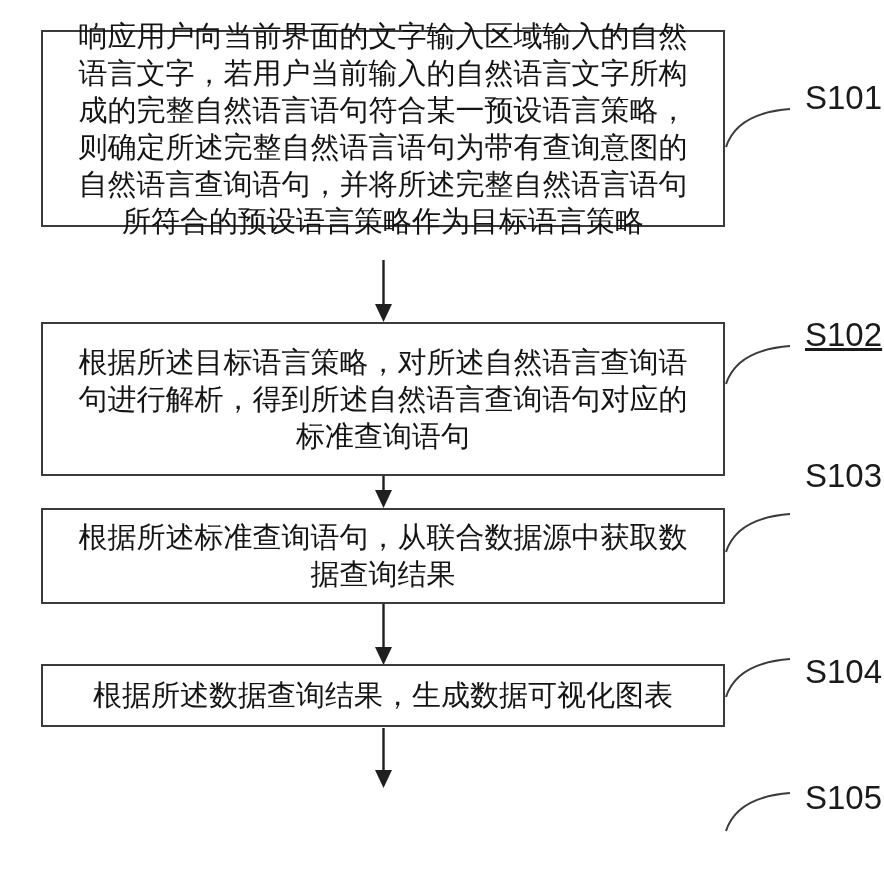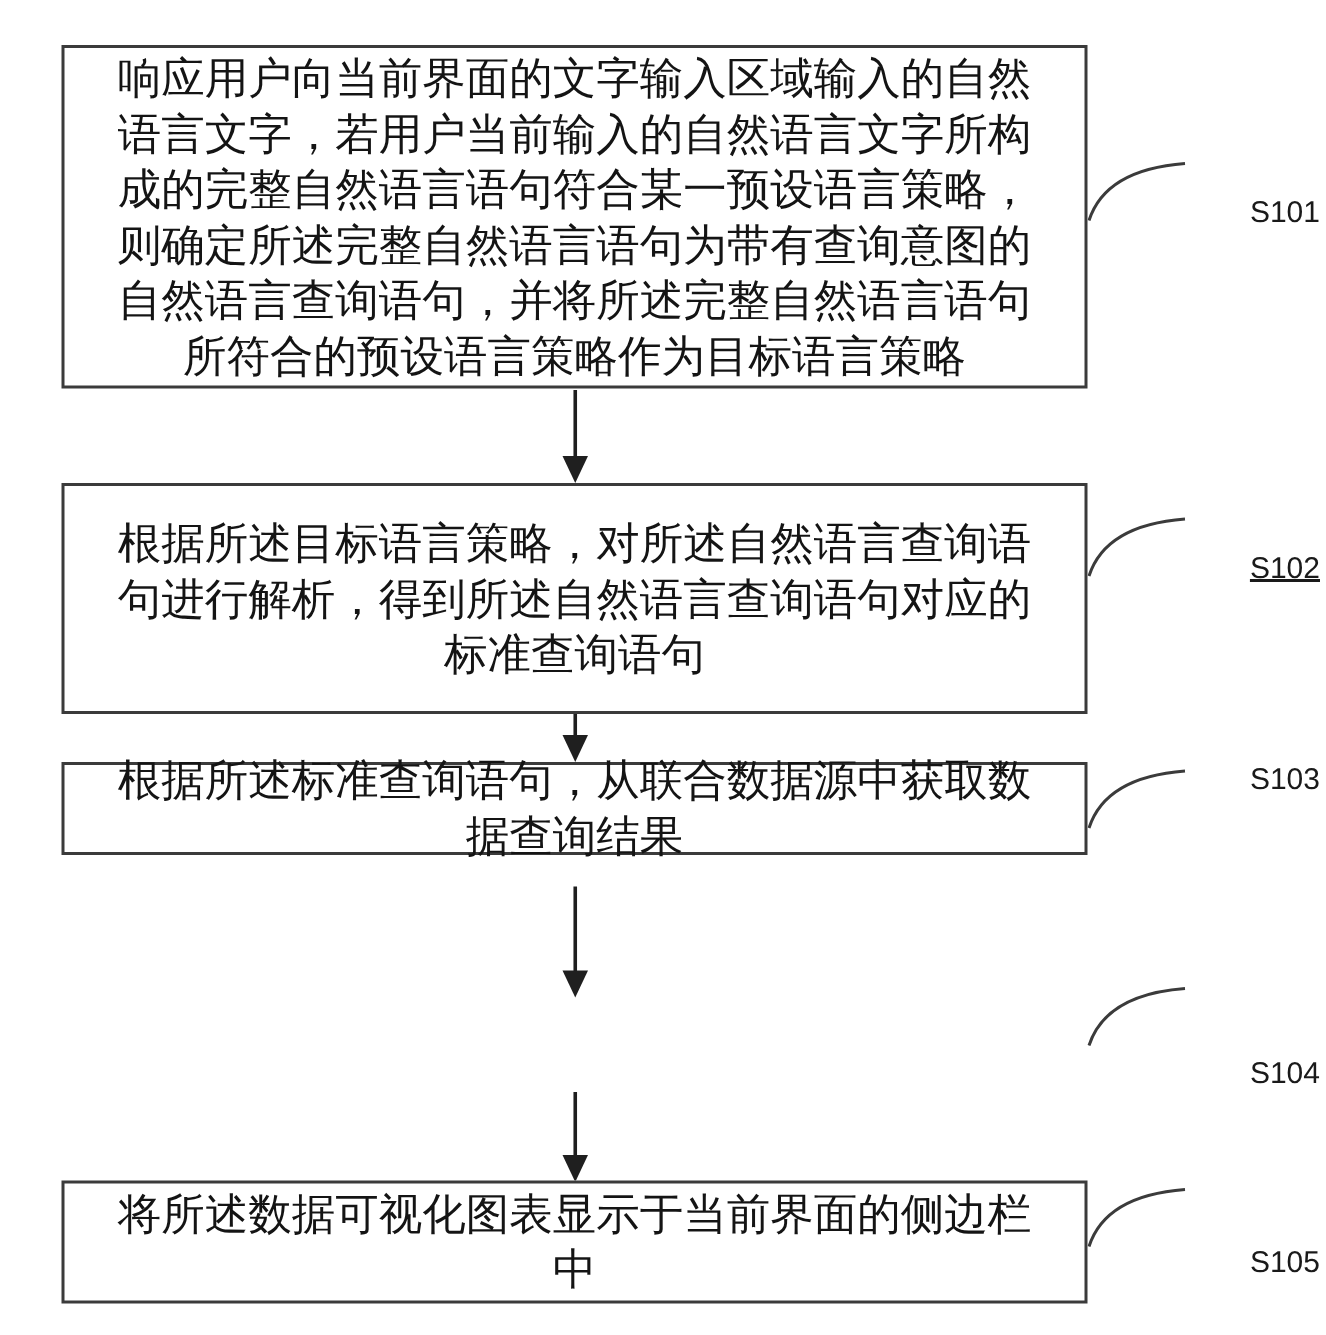--- a/index.html
+++ b/index.html
@@ -36,36 +36,35 @@
   }
   .step-text {
     white-space: pre-line;
     text-align: center;
     font-size: 29px;
     line-height: 37px;
     color: #141414;
     letter-spacing: 0px;
     width: 100%;
   }
-  .b1 { top: 30px;  height: 229px; }
+  .b1 { top: 30px;  height: 197px; }
   .b2 { top: 322px; height: 154px; }
-  .b3 { top: 508px; height: 62px;  }
+  .b3 { top: 508px; height: 96px;  }
   .b4 { top: 664px; height: 63px;  }
   .b5 { top: 787px; height: 82px;  }
 
   .step-label {
     position: absolute;
     left: 805px;
     width: 75px;
     font-family: "Liberation Sans", sans-serif;
-    font-size: 20px;
+    font-size: 33px;
     line-height: 28px;
     color: #1a1a1a;
     text-align: right;
-    margin-top: 44px;
   }
   .l1 { top: 84px;  }
   .l2 { top: 321px; text-decoration: underline; }
   .l3 { top: 462px; }
   .l4 { top: 658px; }
   .l5 { top: 784px; }
 </style>
 </head>
 <body>
 
@@ -110,25 +109,24 @@
     <div class="step-text">根据所述目标语言策略，对所述自然语言查询语
 句进行解析，得到所述自然语言查询语句对应的
 标准查询语句</div>
   </div>
 
   <div class="step-box b3">
     <div class="step-text">根据所述标准查询语句，从联合数据源中获取数
 据查询结果</div>
   </div>
 
+  <div class="step-box b4">
+    <div class="step-text">根据所述数据查询结果，生成数据可视化图表</div>
+  </div>
 
-  <div class="step-box b5">
-    <div class="step-text">将所述数据可视化图表显示于当前界面的侧边栏
-中</div>
-  </div>
 
   <div class="step-label l1">S101</div>
   <div class="step-label l2">S102</div>
   <div class="step-label l3">S103</div>
   <div class="step-label l4">S104</div>
   <div class="step-label l5">S105</div>
 
 </div>
 
 </body></html>

